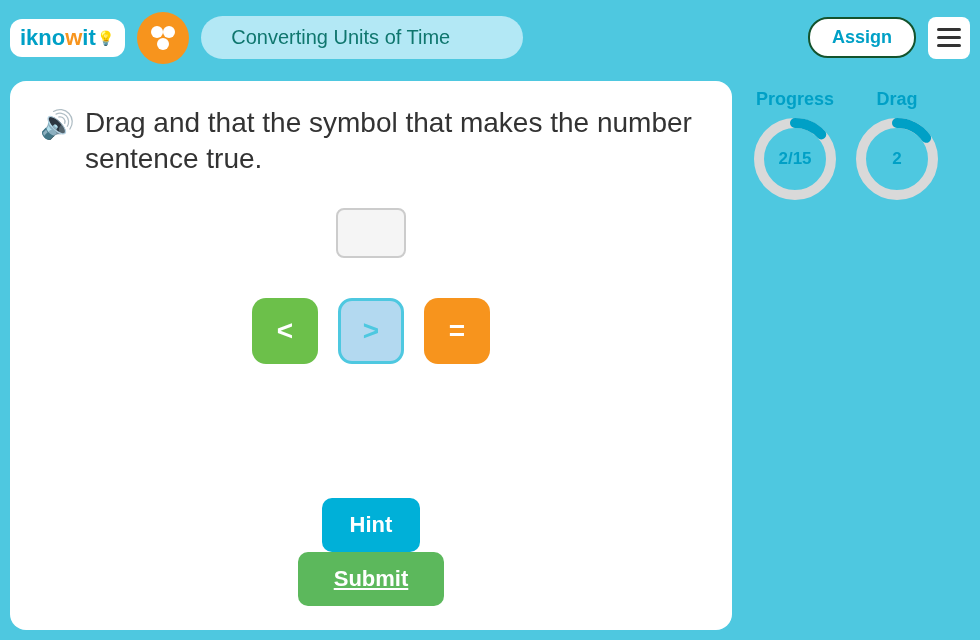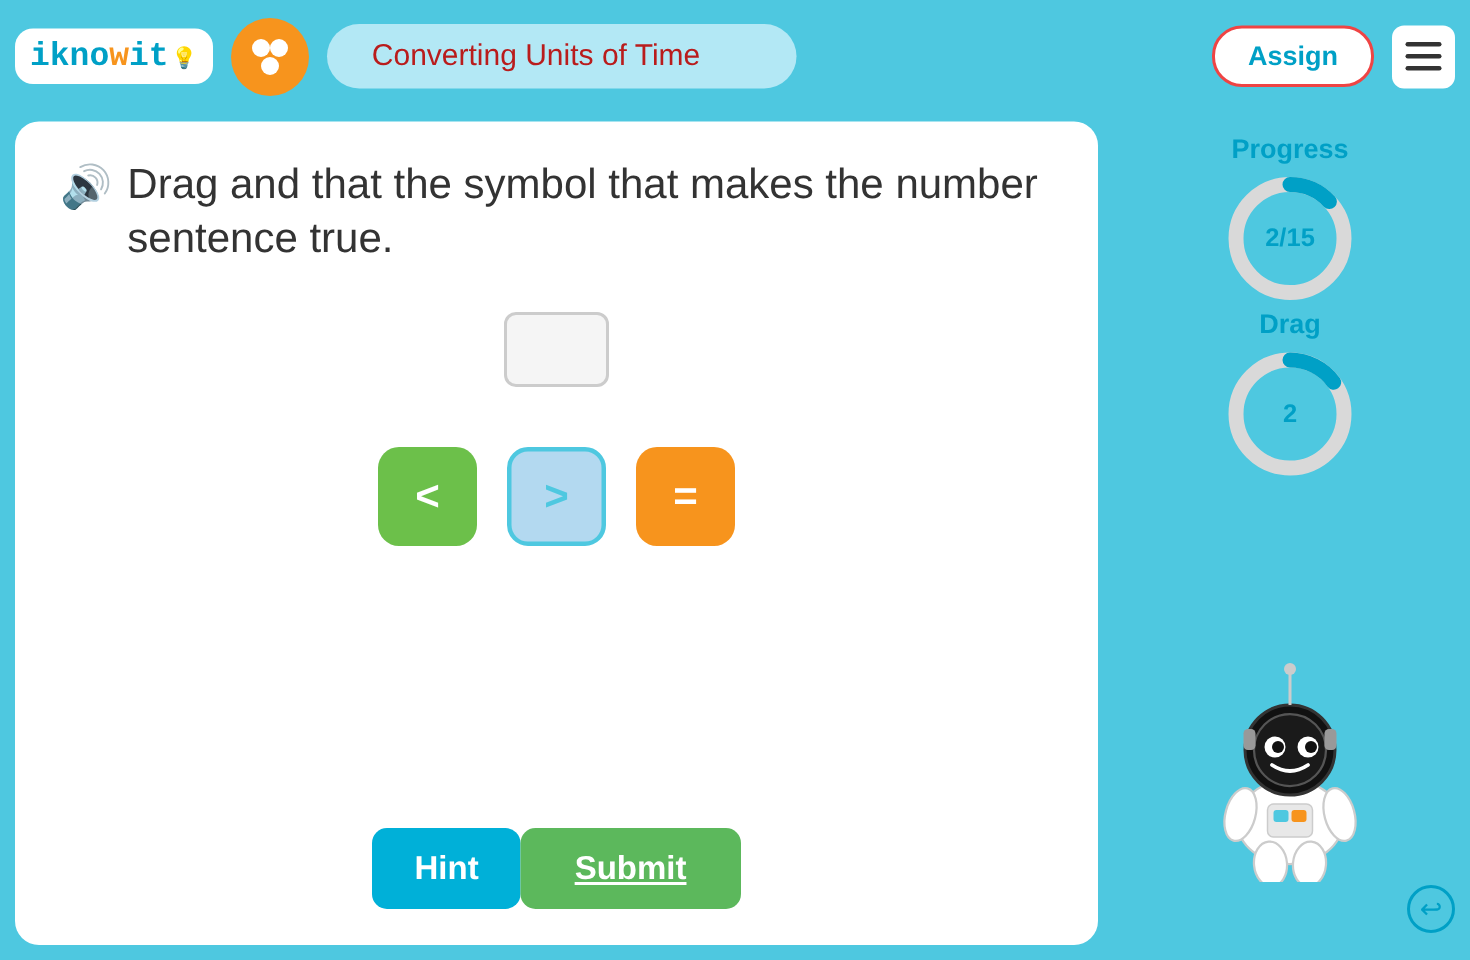--- a/index.html
+++ b/index.html
@@ -29,21 +29,20 @@
       padding: 6px 10px;
       display: flex;
       align-items: center;
       justify-content: center;
     }
 
     .logo-text {
       font-size: 22px;
       font-weight: bold;
       color: #00a0c6;
-      font-family: Liberation Mono, monospace;
     }
 
     .logo-text span {
       color: #f7941d;
     }
 
     .logo-bulb {
       color: #f7941d;
       font-size: 14px;
       margin-left: 2px;
@@ -67,29 +66,29 @@
     .header-title-area {
       background: #b3e8f5;
       border-radius: 30px;
       padding: 10px 30px;
       flex: 1;
       max-width: 500px;
     }
 
     .header-title {
       font-size: 20px;
-      color: #b91c1c;
+      color: #0f766e;
       font-weight: 500;
     }
 
     .spacer { flex: 1; }
 
     .assign-btn {
       background: white;
-      border: 2px solid #ef4444;
+      border: 2px solid #14532d;
       border-radius: 20px;
       padding: 8px 22px;
       font-size: 18px;
       font-weight: bold;
       color: #00a0c6;
       cursor: pointer;
     }
 
     .menu-btn {
       background: white;
@@ -198,24 +197,25 @@
       color: #4ec8e0;
       border: 3px solid #4ec8e0;
     }
 
     .symbol-equal {
       background: #f7941d;
     }
 
     .bottom-bar {
       display: flex;
-      justify-content: center;
+      justify-content: flex-end;
       align-items: center;
       margin-top: auto;
       padding-top: 10px;
+      flex-direction: column;
     }
 
     .hint-btn {
       background: #00b0d8;
       color: white;
       border: none;
       border-radius: 10px;
       padding: 14px 28px;
       font-size: 22px;
       font-weight: bold;
@@ -231,23 +231,23 @@
       font-size: 22px;
       font-weight: bold;
       cursor: pointer;
       text-decoration: underline;
     }
 
     
     .side-panel {
       width: 220px;
       display: flex;
-      flex-direction: column;
-      align-items: center;
-      gap: 2px;
+      flex-direction: row;
+      align-items: flex-start;
+      gap: 12px;
       padding: 8px 0;
     }
 
     .progress-label, .score-label {
       font-size: 18px;
       font-weight: bold;
       color: #00a0c6;
       margin-bottom: 4px;
     }
 

